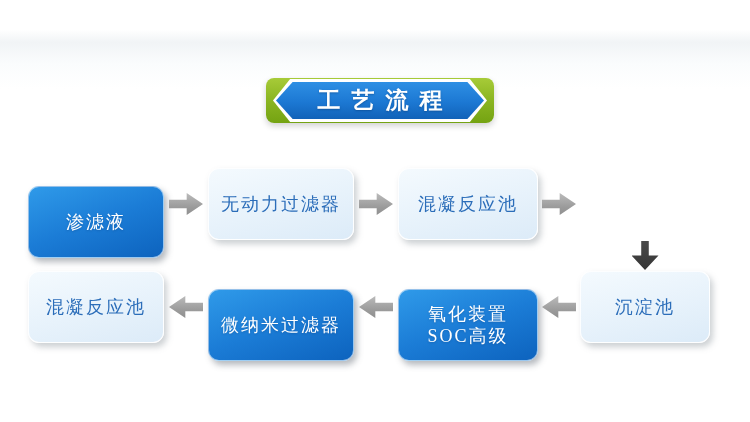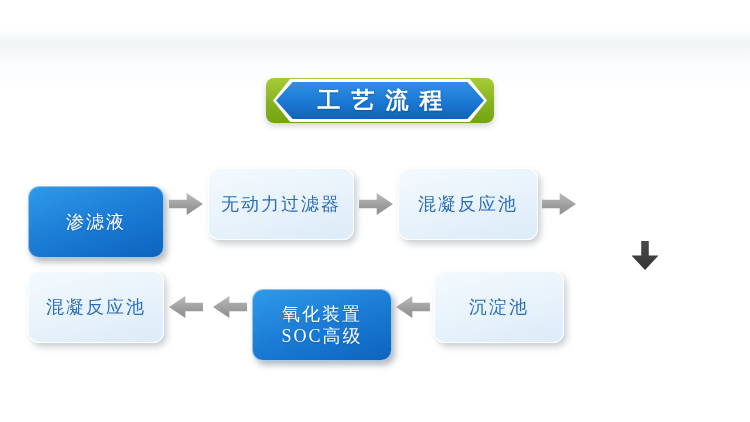--- a/index.html
+++ b/index.html
@@ -141,20 +141,25 @@
 
     <div class="flow-row">
       <div class="cell c1">
         <div class="box light">
           <span class="ln">混凝反应池</span>
         </div>
       </div>
       <div class="cell c2">
         <span class="arrow-left"></span>
       </div>
+      <div class="cell c3">
+        <div class="box solid">
+          <span class="ln">微纳米过滤器</span>
+        </div>
+      </div>
       <div class="cell c4">
         <span class="arrow-left"></span>
       </div>
       <div class="cell c5">
         <div class="box solid">
           <span class="ln">氧化装置</span>
           <span class="ln">SOC高级</span>
         </div>
       </div>
       <div class="cell c6">

